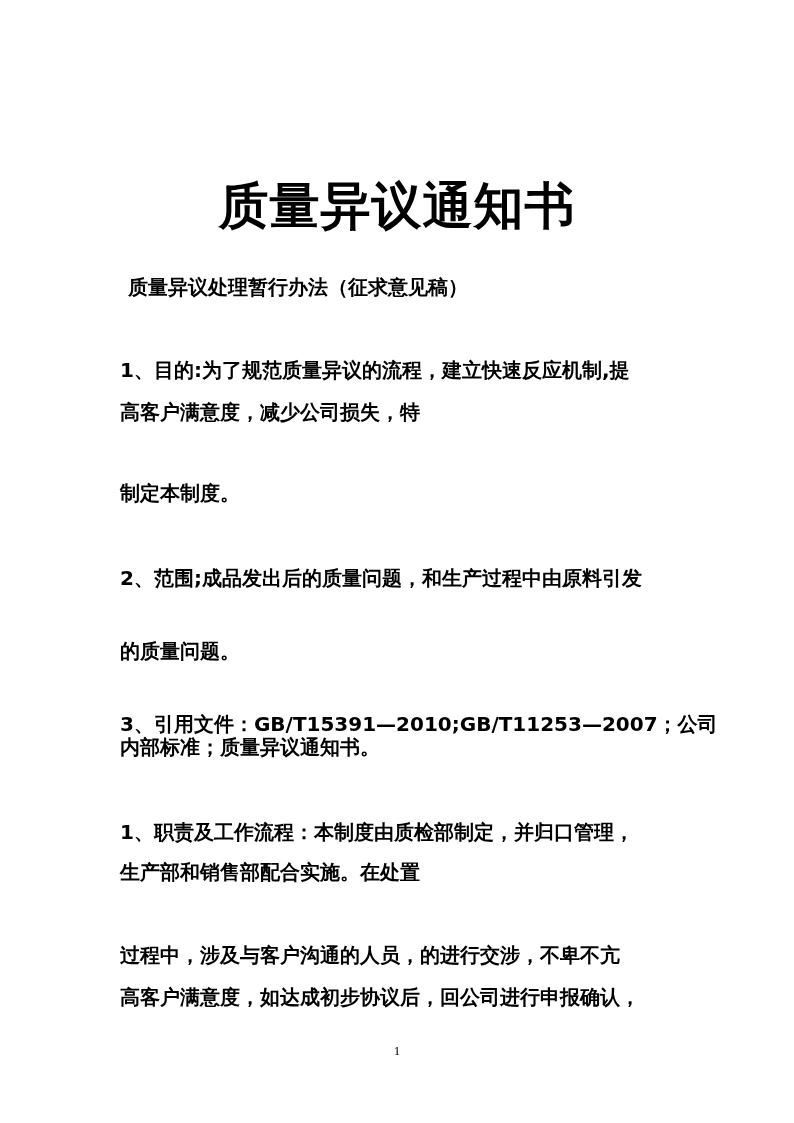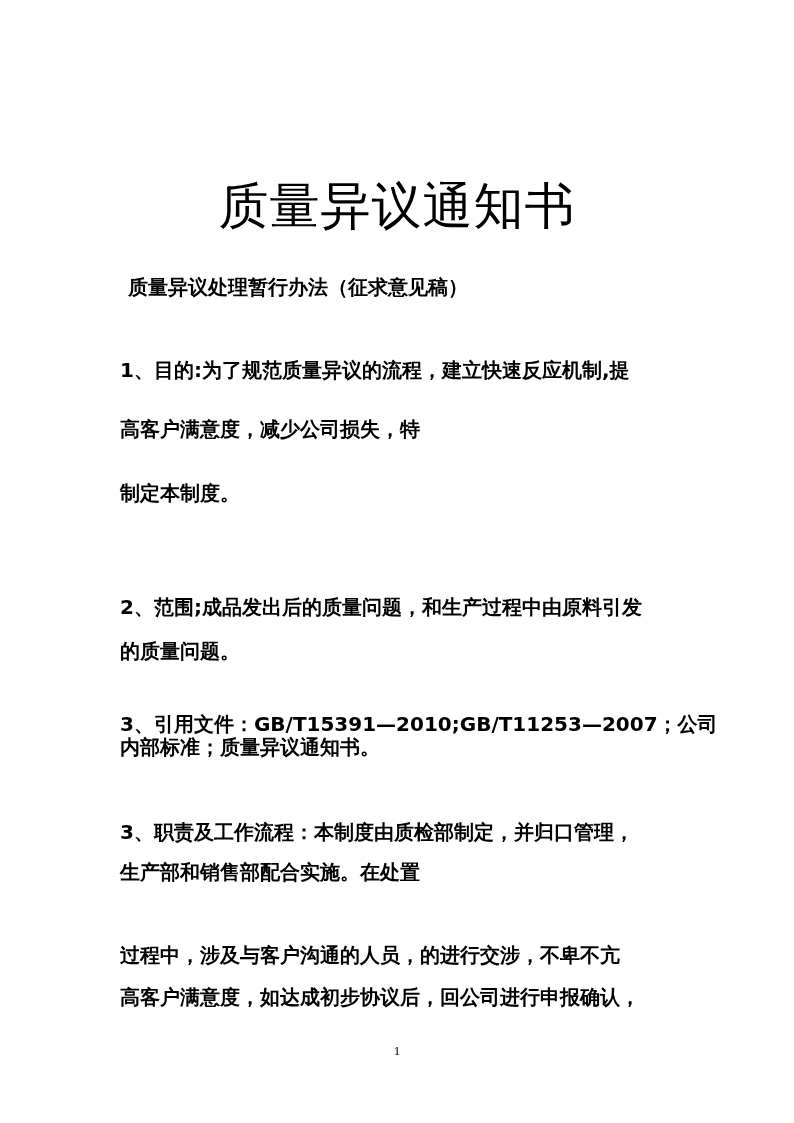--- a/index.html
+++ b/index.html
@@ -1,38 +1,38 @@
 <!DOCTYPE html>
 <html><head>
 <meta charset="utf-8">
 <style>
   html, body { margin: 0; padding: 0; background: #ffffff; }
   body { width: 794px; height: 1123px; position: relative; overflow: hidden; font-family: "DejaVu Serif", serif; color: #000; }
-  .title { position: absolute; left: 0; width: 794px; top: 140px; text-align: center; font-size: 50px; line-height: 64px; font-family: "DejaVu Serif", serif; font-weight: normal; letter-spacing: 1px; }
+  .title { position: absolute; left: 0; width: 794px; top: 140px; text-align: center; font-size: 50px; line-height: 64px; font-family: "DejaVu Serif", serif; font-weight: bold; letter-spacing: 1px; }
   .line { position: absolute; left: 120px; font-size: 20px; line-height: 28px; font-weight: bold; white-space: nowrap; font-family: "DejaVu Sans", sans-serif; }
   .pagenum { position: absolute; left: 0; width: 794px; top: 1043px; text-align: center; font-size: 13px; font-family: "Liberation Serif", serif; }
 </style>
 </head>
 <body>
 
 <div>
   <h1 class="title">质量异议通知书</h1>
 
   <div class="line" style="top:273px;margin-left:8px;">质量异议处理暂行办法（征求意见稿）</div>
 
   <div class="line" style="top:356px;">1、目的:为了规范质量异议的流程，建立快速反应机制,提</div>
-  <div class="line" style="top:398px;margin-top:17px;">高客户满意度，减少公司损失，特</div>
+  <div class="line" style="top:398px;">高客户满意度，减少公司损失，特</div>
   <div class="line" style="top:479px;">制定本制度。</div>
 
-  <div class="line" style="top:564px;margin-top:29px;">2、范围;成品发出后的质量问题，和生产过程中由原料引发</div>
+  <div class="line" style="top:564px;">2、范围;成品发出后的质量问题，和生产过程中由原料引发</div>
   <div class="line" style="top:637px;">的质量问题。</div>
 
   <div class="line" style="top:691px;margin-top:19px;">3、引用文件：GB/T15391—2010;GB/T11253—2007；公司</div>
   <div class="line" style="top:733px;">内部标准；质量异议通知书。</div>
 
-  <div class="line" style="top:818px;">3、职责及工作流程：本制度由质检部制定，并归口管理，</div>
+  <div class="line" style="top:818px;">1、职责及工作流程：本制度由质检部制定，并归口管理，</div>
   <div class="line" style="top:858px;">生产部和销售部配合实施。在处置</div>
 
   <div class="line" style="top:941px;">过程中，涉及与客户沟通的人员，的进行交涉，不卑不亢</div>
   <div class="line" style="top:983px;">高客户满意度，如达成初步协议后，回公司进行申报确认，</div>
 
   <div class="pagenum">1</div>
 </div>
 
 </body></html>

